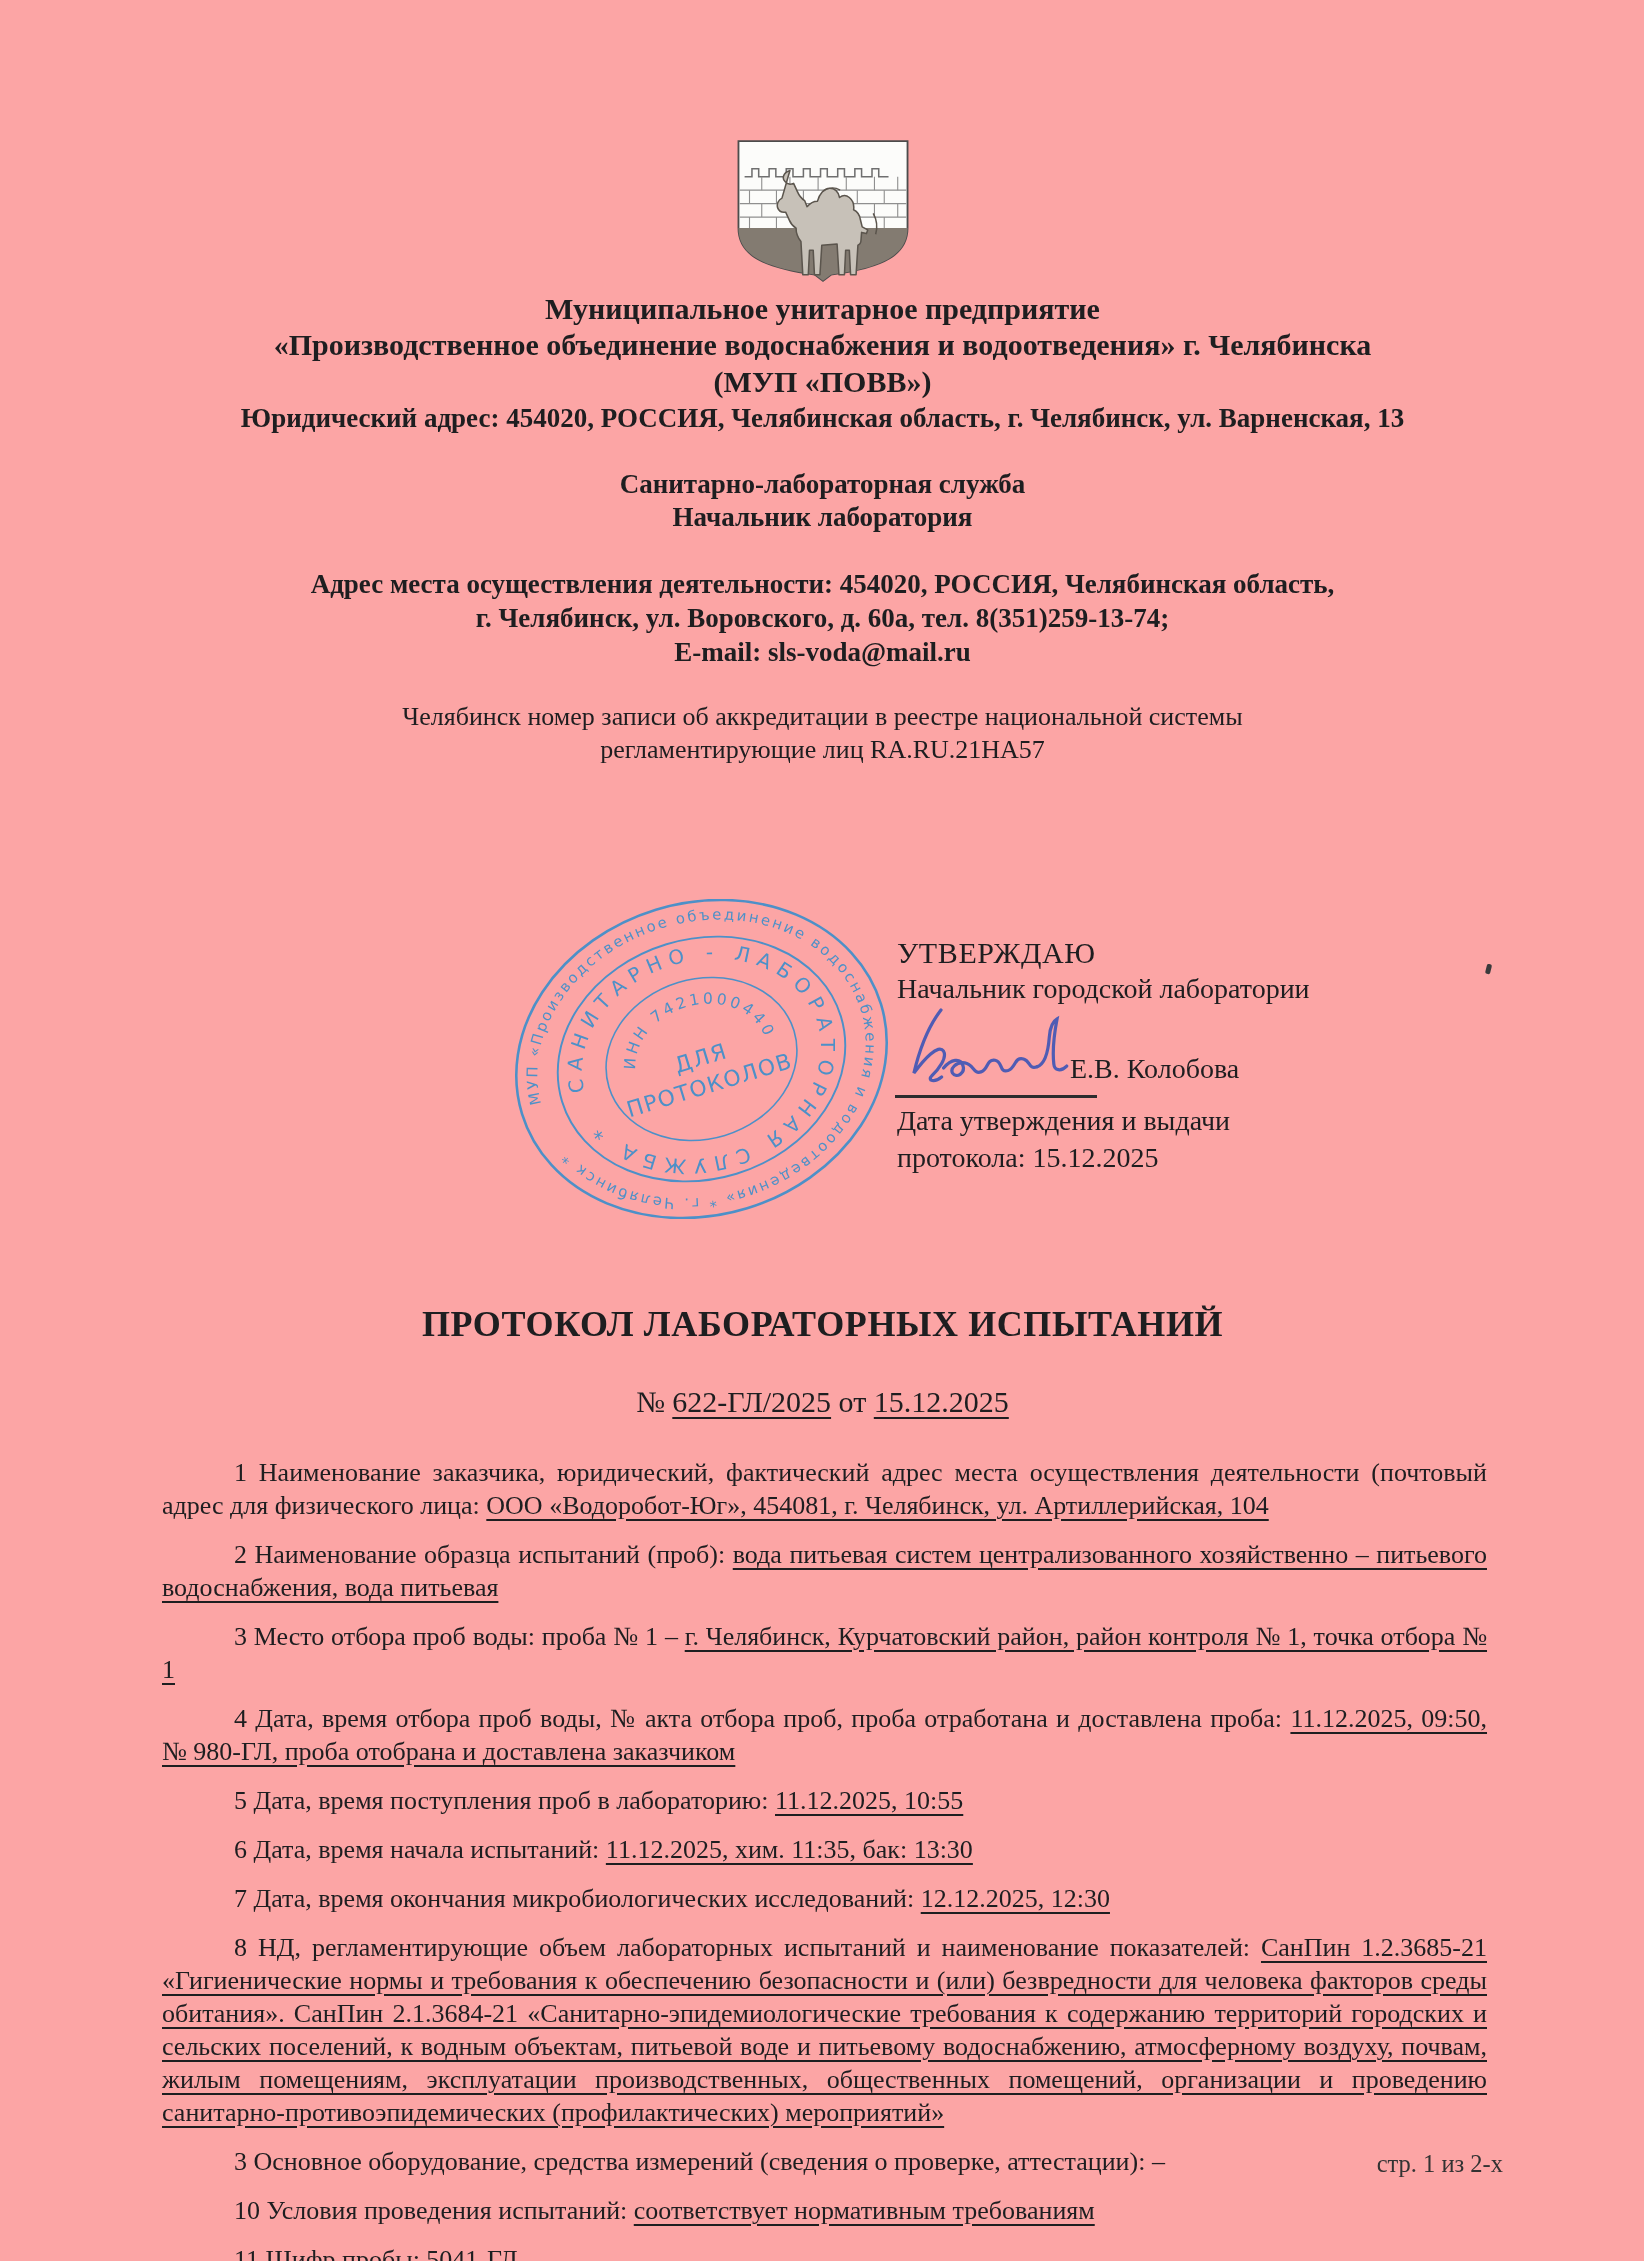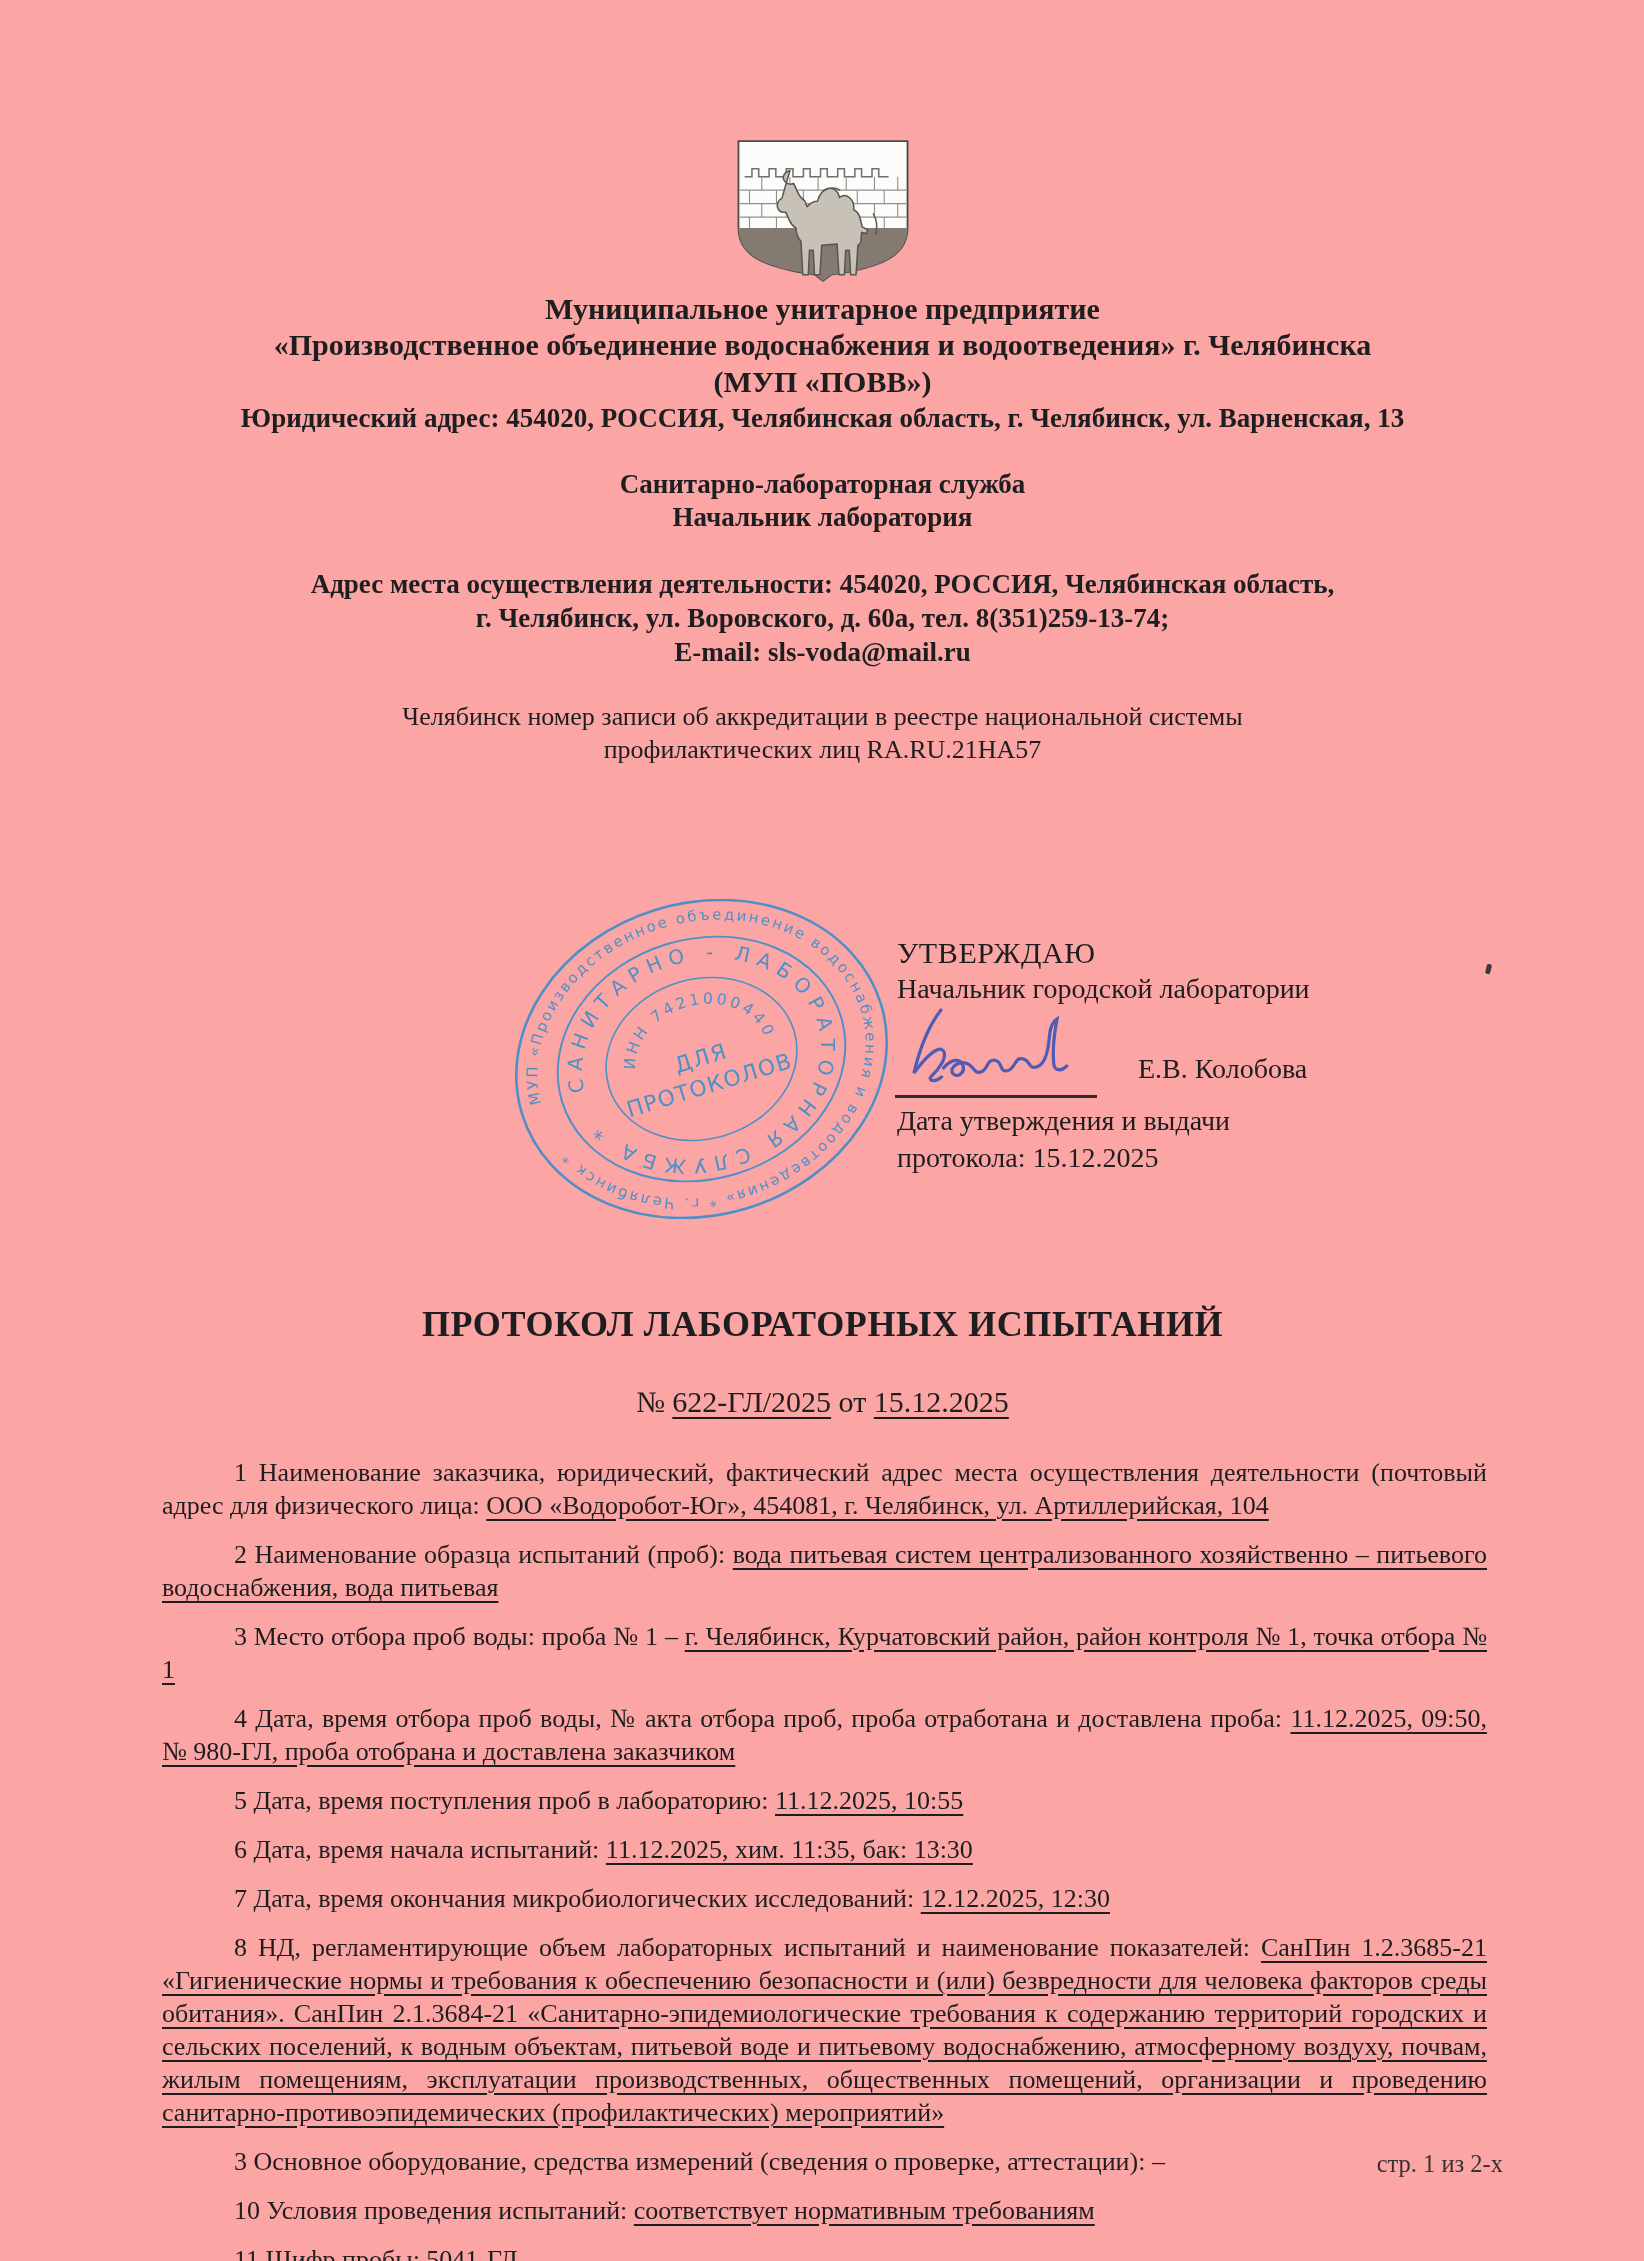--- a/index.html
+++ b/index.html
@@ -24,21 +24,21 @@
   .gap2{height:33px;}
   .h6{font-size:27px;font-weight:bold;line-height:34px;}
   .gap3{height:31px;}
   .h7{font-size:26px;font-weight:normal;line-height:33px;}
   
   .stamp{position:absolute;left:508px;top:899px;width:387px;height:320px;opacity:.92;}
   .approval{position:absolute;left:897px;top:935px;width:490px;font-size:28px;line-height:36px;}
   .approve-word{font-size:30px;letter-spacing:0.6px;}
   .sig-wrap{position:absolute;left:901px;top:997px;width:187px;height:102px;}
   .sig-line{position:absolute;left:895px;top:1095px;width:202px;height:2.6px;background:#2c2c2e;}
-  .approver-name{position:absolute;left:1138px;top:1053px;font-size:28px;}
+  .approver-name{position:absolute;left:1070px;top:1053px;font-size:28px;}
   .date-l1{position:absolute;left:897px;top:1105px;font-size:28px;text-align:center;}
   .date-l2{position:absolute;left:897px;top:1142px;font-size:28px;}
   .artifact{position:absolute;left:1486px;top:964px;width:4.5px;height:10.3px;background:#3a3a3c;border-radius:1.9px;transform:rotate(14deg);}
   
   .doc-title{position:absolute;left:146px;top:1303px;width:1353px;text-align:center;
     font-size:36px;font-weight:bold;letter-spacing:0.6px;}
   .doc-number{position:absolute;left:146px;top:1385px;width:1353px;text-align:center;font-size:30px;}
   .u{ text-decoration:underline;text-decoration-thickness:1.9px;text-underline-offset:5.2px;}
   
   .body-text{position:absolute;left:146px;top:1440px;width:1357px;
@@ -97,21 +97,21 @@
     <div class="h4">Юридический адрес: 454020, РОССИЯ, Челябинская область, г. Челябинск, ул. Варненская, 13</div>
     <div class="gap1"></div>
     <div class="h5">Санитарно-лабораторная служба</div>
     <div class="h5">Начальник лаборатория</div>
     <div class="gap2"></div>
     <div class="h6">Адрес места осуществления деятельности: 454020, РОССИЯ, Челябинская область,</div>
     <div class="h6">г. Челябинск, ул. Воровского, д. 60а, тел. 8(351)259-13-74;</div>
     <div class="h6">E-mail: sls-voda@mail.ru</div>
     <div class="gap3"></div>
     <div class="h7">Челябинск номер записи об аккредитации в реестре национальной системы</div>
-    <div class="h7">профилактических лиц RA.RU.21HA57</div>
+    <div class="h7">регламентирующие лиц RA.RU.21HA57</div>
   </div>
 
   <svg class="stamp stamp-text" viewBox="0 0 600 496">
     <g transform="rotate(-17 300 248)" fill="none" stroke="#3f8fcb">
       <ellipse cx="300" cy="248" rx="291" ry="242" stroke-width="4"></ellipse>
       <ellipse cx="300" cy="248" rx="226" ry="186" stroke-width="3"></ellipse>
       <ellipse cx="300" cy="248" rx="150" ry="124" stroke-width="2.5"></ellipse>
       <path id="outerTP" d="M 42,248 A 258,212 0 1 1 558,248 A 258,212 0 1 1 42,248" stroke="none"></path>
       <path id="middleTP" d="M 112,248 A 188,152 0 1 1 488,248 A 188,152 0 1 1 112,248" stroke="none"></path>
       <path id="innTP" d="M 196,248 A 104,84 0 1 1 404,248" stroke="none"></path>

